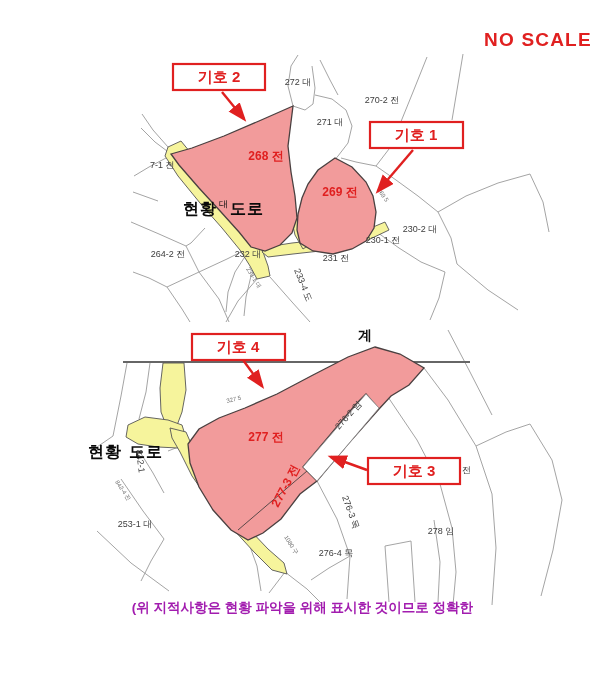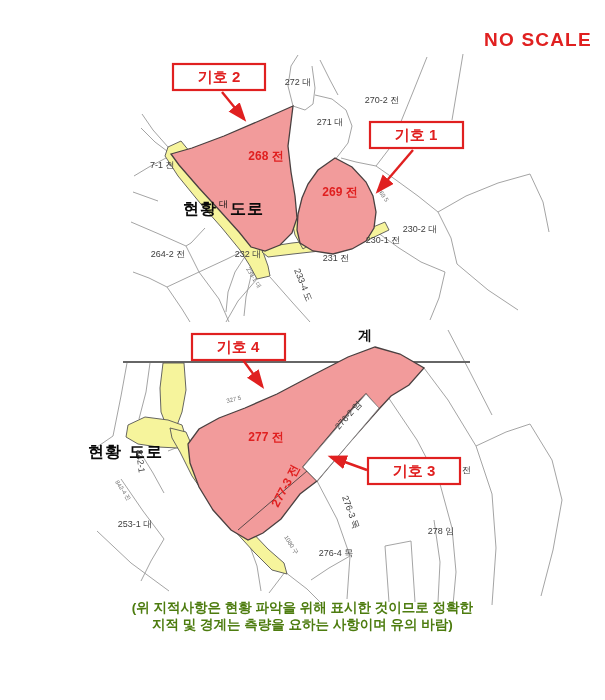--- a/index.html
+++ b/index.html
@@ -6,21 +6,21 @@
   body{
     width:605px;height:700px;position:relative;background:#ffffff;
     font-family:"Liberation Sans", sans-serif;overflow:hidden;
   }
   .no-scale{
     position:absolute;left:484px;top:29px;color:#e02020;
     font-weight:bold;font-size:19px;letter-spacing:1.2px;white-space:nowrap;
   }
   .note{
     position:absolute;top:599px;left:0;width:605px;text-align:center;
-    font-weight:bold;font-size:13.5px;line-height:17px;color:#4d7c0f;
+    font-weight:bold;font-size:13.5px;line-height:17px;color:#a21caf;
   }
   svg{position:absolute;left:0;top:0;}
   svg text{font-family:"Liberation Sans", sans-serif;}
   .plabel{font-size:9px;fill:#3c3c3c;}
   .plabel-tiny{font-size:6px;fill:#707070;}
   .red-parcel-label{fill:#e02020;font-weight:bold;font-size:12px;}
   .symbox{fill:#ffffff;stroke:#e02020;stroke-width:2.2;}
   .symtext{fill:#e02020;font-weight:bold;font-size:15px;}
   .roadlabel{font-weight:bold;font-size:16px;fill:#0a0a0a;letter-spacing:1px;}
   .gray-lines{fill:none;stroke:#9a9a9a;stroke-width:0.9;}
@@ -186,14 +186,13 @@
     <line class="arrow" x1="243" y1="360" x2="262" y2="386" marker-end="url(#arrh)"></line>
 
     <rect class="symbox" x="368" y="458" width="92" height="26"></rect>
     <text class="symtext" x="414" y="476" text-anchor="middle">기호 3</text>
     <line class="arrow" x1="367" y1="470" x2="331" y2="457" marker-end="url(#arrh)"></line>
   </g>
 </svg>
 
 <div class="note">
   <div>(위 지적사항은 현황 파악을 위해 표시한 것이므로 정확한</div>
-  <div>지적 및 경계는 측량을 요하는 사항이며 유의 바람)</div>
 </div>
 
 </body></html>

